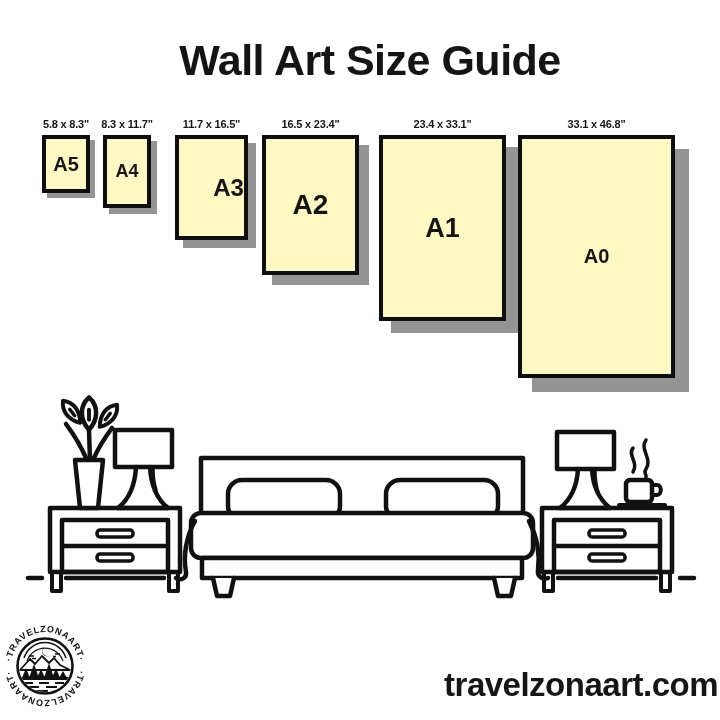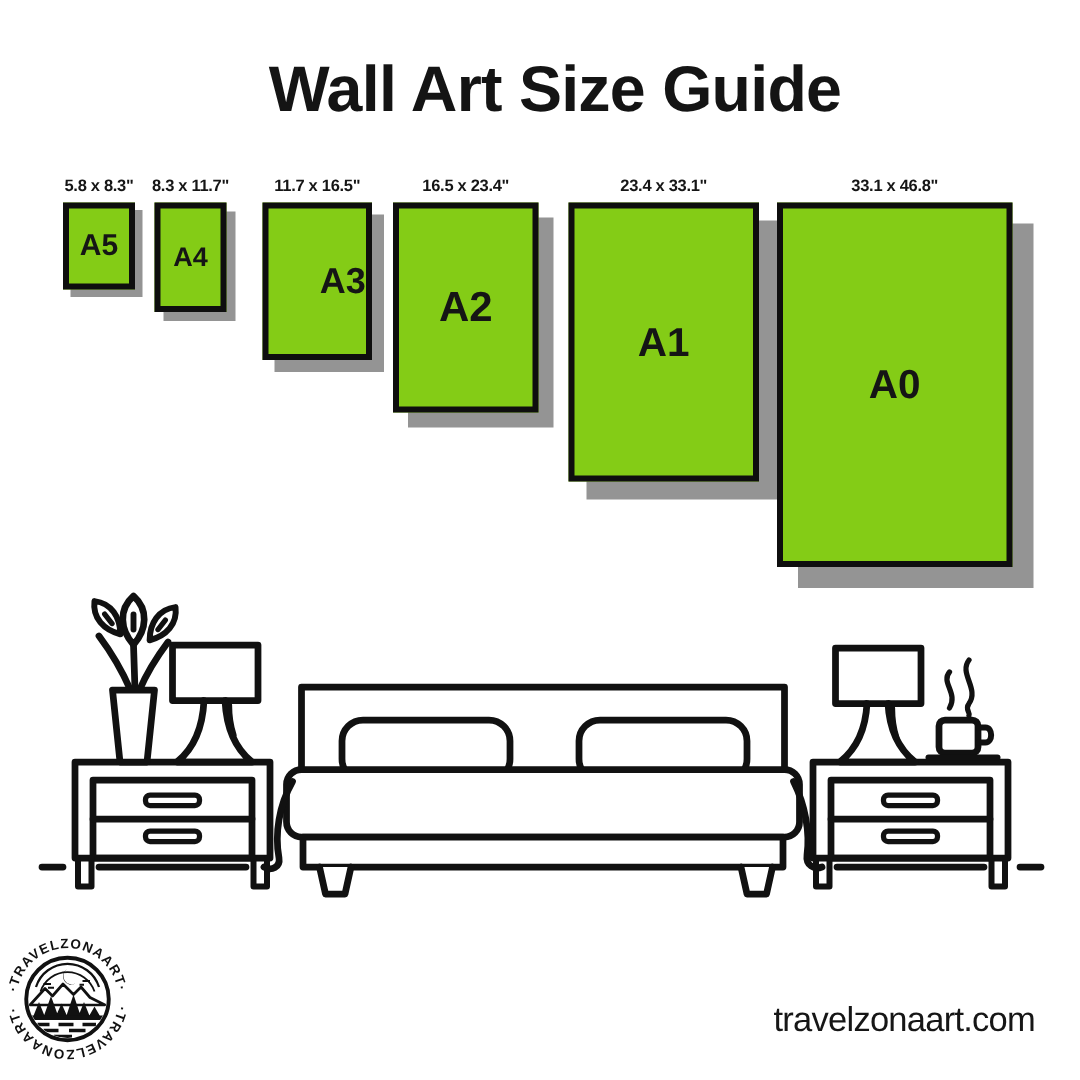--- a/index.html
+++ b/index.html
@@ -20,38 +20,38 @@
     letter-spacing:-0.5px;color:#141414;
   }
   
   .paper-wrap{position:absolute;}
   .dims{
     position:absolute;bottom:100%;margin-bottom:5px;left:50%;
     transform:translateX(-50%);white-space:nowrap;
     font-size:11px;font-weight:700;letter-spacing:-0.2px;color:#151515;
   }
   .sheet{
-    box-sizing:border-box;border:4px solid #0e0e0e;background:#84cc16;
+    box-sizing:border-box;border:4px solid #0e0e0e;background:#fef9c3;
     display:flex;align-items:center;justify-content:center;
     font-weight:700;color:#151515;
   }
   .p-a5{left:42px;top:135px;}  .p-a5 .sheet{width:48px;height:58px;box-shadow:5px 5px 0 var(--shadow);font-size:20px;}
   .p-a4{left:103px;top:135px;} .p-a4 .sheet{width:48px;height:73px;box-shadow:6px 6px 0 var(--shadow);font-size:18px;}
   .p-a3{left:175px;top:135px;} .p-a3 .sheet{width:73px;height:105px;box-shadow:8px 8px 0 var(--shadow);font-size:24px;padding-left:34px;}
   .p-a2{left:262px;top:135px;} .p-a2 .sheet{width:97px;height:140px;box-shadow:10px 10px 0 var(--shadow);font-size:28px;align-items:center;}
   .p-a1{left:379px;top:135px;} .p-a1 .sheet{width:127px;height:186px;box-shadow:12px 12px 0 var(--shadow);font-size:27px;}
-  .p-a0{left:518px;top:135px;} .p-a0 .sheet{width:157px;height:243px;box-shadow:14px 14px 0 var(--shadow);font-size:27px;}
+  .p-a0{left:518px;top:135px;} .p-a0 .sheet{width:157px;height:243px;box-shadow:14px 14px 0 var(--shadow);font-size:20px;}
   
   .scene{position:absolute;left:20px;top:382px;color:var(--ink);}
   .scene path,.scene rect,.scene line{vector-effect:none;}
   
   .logo{position:absolute;left:2px;top:623px;color:var(--ink);}
   .website{
-    position:absolute;top:666px;right:30px;
-    font-size:23px;font-weight:400;letter-spacing:-0.5px;color:#161616;
+    position:absolute;top:666px;right:2px;
+    font-size:33px;font-weight:700;letter-spacing:-0.5px;color:#161616;
   }
 </style>
 </head>
 <body>
 
 <div>
 
   <h1 class="title">Wall Art Size Guide</h1>
 
   <div>

